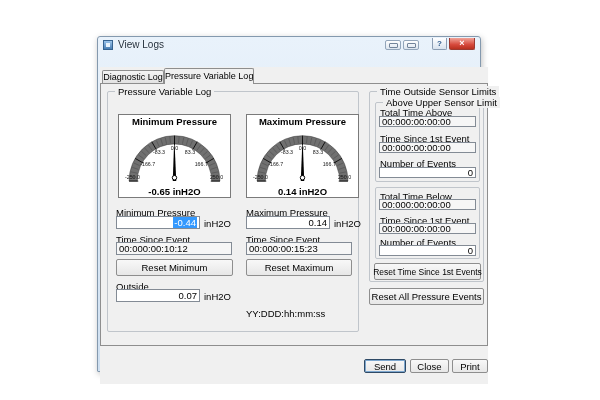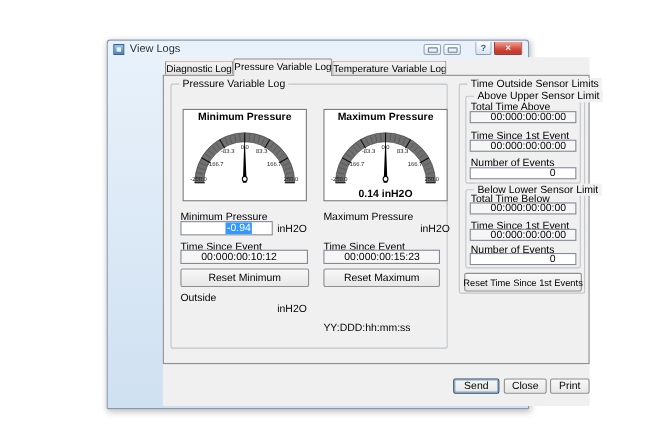--- a/index.html
+++ b/index.html
@@ -20,36 +20,36 @@
           background:linear-gradient(#fefefe,#dce5ef); }
   .tbtn .glyph { position:absolute; left:3px; top:2px; width:9px; height:5px; border:1px solid #72849a; border-radius:1px; }
   .hbtn { position:absolute; top:0; height:12px; width:15px; border:1px solid #8a9cb2; border-top:none;
           border-radius:0 0 2px 2px; background:linear-gradient(#ffffff,#d8e2ee);
           font-size:8px; font-weight:bold; color:#2c5a8c; text-align:center; line-height:11px; }
   .cbtn { position:absolute; top:0; height:12px; width:26px; border:1px solid #9b3a31; border-top:none;
           border-radius:0 0 2px 2px; background:linear-gradient(#f1a498,#d6493c 60%,#b8301f);
           color:#fff; font-size:9px; font-weight:bold; text-align:center; line-height:11px; }
 
   
-  .client { position:absolute; left:2px; top:15px; width:388px; height:317px; background:#f0f0f0;margin-left:48px; }
+  .client { position:absolute; left:2px; top:30px; width:388px; height:317px; background:#f0f0f0; }
 
   .tab { position:absolute; height:13px; top:3px; background:linear-gradient(#f4f4f4,#e2e2e2);
          border:1px solid #8e8e8e; border-bottom:none; border-radius:2px 2px 0 0;
          font-size:9px; text-align:center; line-height:13px; color:#000; overflow:hidden; white-space:nowrap; z-index:1;}
   .tab.active { top:1px; height:16px; background:#f0f0f0; z-index:3; line-height:14px; }
   .page { position:absolute; left:0; top:16px; width:388px; height:263px; background:#f0f0f0;
           border:1px solid #8e8e8e; z-index:2; }
 
   
   .group { position:absolute; border:1px solid #c0c5cb; border-radius:2px; }
   .glabel { position:absolute; top:-6px; left:7px; background:#f0f0f0; padding:0 3px; font-size:9.5px; color:#000; white-space:nowrap; }
 
   .lbl { position:absolute; font-size:9.5px; color:#000; white-space:nowrap; }
   .field { position:absolute; height:13px; background:#fff; border:1px solid #838b95;
-           font-size:9.5px; line-height:11px; padding:0 18px; color:#000; white-space:nowrap; overflow:hidden; }
+           font-size:9.5px; line-height:11px; padding:0 2px; color:#000; white-space:nowrap; overflow:hidden; }
   .field.time { background:#f6f6f6; }
   .field.num { text-align:right; }
   .unit { position:absolute; font-size:9.5px; color:#000; }
   .selval { background:#3399ff; color:#fff; padding:0 1px; }
 
   .btn { position:absolute; background:linear-gradient(#f8f8f8,#e7e7e7); border:1px solid #8e8e8e;
          border-radius:2px; font-size:9.5px; text-align:center; color:#000;
          display:flex; align-items:center; justify-content:center; white-space:nowrap; cursor:default; }
   .btn.default { border:1px solid #2f4a66; box-shadow:inset 0 0 0 1px #7da7cf; }
 
@@ -79,21 +79,20 @@
         <span class="glyph"></span>
       </span>
       <span class="hbtn" style="right:32px">?</span>
       <span class="cbtn" style="right:4px">×</span>
     </div>
 
     <div class="client">
 
       <div class="tab" style="left:2px;width:62px">Diagnostic Log</div>
       <div class="tab active" style="left:64px;width:90px">Pressure Variable Log</div>
-      <div class="tab" style="left:154px;width:104px">Temperature Variable Log</div>
 
       <div class="page">
 
         <div class="group" style="left:6px;top:7px;width:252px;height:241px">
           <span class="glabel">Pressure Variable Log</span>
 
           <div class="gauge" style="left:10px;top:22px;width:113px;height:84px">
             <div class="gtitle">Minimum Pressure</div>
             <svg class="gsvg" viewBox="0 0 113 60">
                 <path d="M 9.5 57 A 47 47 0 0 1 103.5 57 L 95 57 A 38.5 38.5 0 0 0 18 57 Z" fill="#707070" stroke="#2f2f2f" stroke-width="0.5"></path>
@@ -133,20 +132,21 @@
                 <text x="40.5" y="29.28718707889796" text-anchor="middle" font-size="5.5" fill="#1a1a1a" font-family="&quot;Liberation Sans&quot;,sans-serif">-83.3</text>
                 <text x="56.5" y="25" text-anchor="middle" font-size="5.5" fill="#1a1a1a" font-family="&quot;Liberation Sans&quot;,sans-serif">0.0</text>
                 <text x="72.5" y="29.28718707889796" text-anchor="middle" font-size="5.5" fill="#1a1a1a" font-family="&quot;Liberation Sans&quot;,sans-serif">83.3</text>
                 <text x="84.21281292110203" y="41" text-anchor="middle" font-size="5.5" fill="#1a1a1a" font-family="&quot;Liberation Sans&quot;,sans-serif">166.7</text>
                 <text x="100" y="55" text-anchor="middle" font-size="5.5" fill="#1a1a1a" font-family="&quot;Liberation Sans&quot;,sans-serif">250.0</text>
                 <g transform="rotate(-0.23399999999999999 56.5 57)">
                   <polygon points="54.7,57 56.5,11 58.3,57" fill="#000"></polygon>
                   <circle cx="56.5" cy="53.5" r="2.3" fill="#fff" stroke="#000" stroke-width="1"></circle>
                 </g>
               </svg>
+            <div class="gvalue">-0.65 inH2O</div>
           </div>
 
           <div class="gauge" style="left:138px;top:22px;width:113px;height:84px">
             <div class="gtitle">Maximum Pressure</div>
             <svg class="gsvg" viewBox="0 0 113 60">
                 <path d="M 9.5 57 A 47 47 0 0 1 103.5 57 L 95 57 A 38.5 38.5 0 0 0 18 57 Z" fill="#707070" stroke="#2f2f2f" stroke-width="0.5"></path>
                 <line x1="19" y1="57" x2="9.5" y2="57" stroke="#101010" stroke-width="1"></line>
                 <line x1="17.216385132953206" y1="52.87112570092769" x2="10.75199281305943" y2="52.19169068968794" stroke="#454545" stroke-width="0.5"></line>
                 <line x1="17.863169771014682" y1="48.787488212698506" x2="11.505210366244945" y2="47.436062222383065" stroke="#454545" stroke-width="0.5"></line>
                 <line x1="18.93326760634144" y1="44.79382872218957" x2="12.75140025042294" y2="42.785218258752415" stroke="#454545" stroke-width="0.5"></line>
@@ -187,38 +187,44 @@
                 <g transform="rotate(0.05040000000000001 56.5 57)">
                   <polygon points="54.7,57 56.5,11 58.3,57" fill="#000"></polygon>
                   <circle cx="56.5" cy="53.5" r="2.3" fill="#fff" stroke="#000" stroke-width="1"></circle>
                 </g>
               </svg>
             <div class="gvalue">0.14 inH2O</div>
           </div>
 
           <span class="lbl" style="left:8px;top:115px">Minimum Pressure</span>
           <div class="field num" style="left:8px;top:124px;width:84px">
-            <span class="selval">-0.94</span>
+            <span class="selval">-0.44</span>
           </div>
           <span class="unit" style="left:96px;top:126px">inH2O</span>
           <span class="lbl" style="left:8px;top:142px">Time Since Event</span>
           <div class="field time" style="left:8px;top:150px;width:116px">
             <span>00:000:00:10:12</span>
           </div>
           <div class="btn" style="left:8px;top:167px;width:117px;height:17px">Reset Minimum</div>
 
           <span class="lbl" style="left:138px;top:115px">Maximum Pressure</span>
+          <div class="field num" style="left:138px;top:124px;width:84px">
+            <span>0.14</span>
+          </div>
           <span class="unit" style="left:226px;top:126px">inH2O</span>
           <span class="lbl" style="left:138px;top:142px">Time Since Event</span>
           <div class="field time" style="left:138px;top:150px;width:106px">
             <span>00:000:00:15:23</span>
           </div>
           <div class="btn" style="left:138px;top:167px;width:106px;height:17px">Reset Maximum</div>
 
           <span class="lbl" style="left:8px;top:189px">Outside</span>
+          <div class="field num" style="left:8px;top:197px;width:84px">
+            <span>0.07</span>
+          </div>
           <span class="unit" style="left:96px;top:199px">inH2O</span>
 
           <span class="hint" style="left:138px;top:216px">YY:DDD:hh:mm:ss</span>
         </div>
 
         <div class="group" style="left:268px;top:7px;width:115px;height:191px">
           <span class="glabel">Time Outside Sensor Limits</span>
 
           <div class="group" style="left:5px;top:10px;width:105px;height:80px">
             <span class="glabel">Above Upper Sensor Limit</span>
@@ -230,38 +236,38 @@
             <div class="field time" style="left:3px;top:39px;width:97px;height:11px;line-height:9px">
               <span>00:000:00:00:00</span>
             </div>
             <span class="lbl" style="left:4px;top:55px">Number of Events</span>
             <div class="field num" style="left:3px;top:64px;width:97px;height:11px;line-height:9px">
               <span>0</span>
             </div>
           </div>
 
           <div class="group" style="left:5px;top:95px;width:105px;height:72px">
-            <span class="glabel">Below Lower Sensor Limit</span>
             <span class="lbl" style="left:4px;top:3px">Total Time Below</span>
             <div class="field time" style="left:3px;top:11px;width:97px;height:11px;line-height:9px">
               <span>00:000:00:00:00</span>
             </div>
             <span class="lbl" style="left:4px;top:27px">Time Since 1st Event</span>
             <div class="field time" style="left:3px;top:35px;width:97px;height:11px;line-height:9px">
               <span>00:000:00:00:00</span>
             </div>
             <span class="lbl" style="left:4px;top:49px">Number of Events</span>
             <div class="field num" style="left:3px;top:57px;width:97px;height:11px;line-height:9px">
               <span>0</span>
             </div>
           </div>
 
           <div class="btn" style="left:4px;top:171px;width:107px;height:17px;font-size:8.5px">Reset Time Since 1st Events</div>
         </div>
 
+        <div class="btn" style="left:268px;top:204px;width:115px;height:17px">Reset All Pressure Events</div>
       </div>
 
       <div class="btn default" style="left:264px;top:292px;width:42px;height:14px">Send</div>
       <div class="btn" style="left:310px;top:292px;width:39px;height:14px">Close</div>
       <div class="btn" style="left:352px;top:292px;width:36px;height:14px">Print</div>
     </div>
   </div>
 </div>
 
 </body></html>

